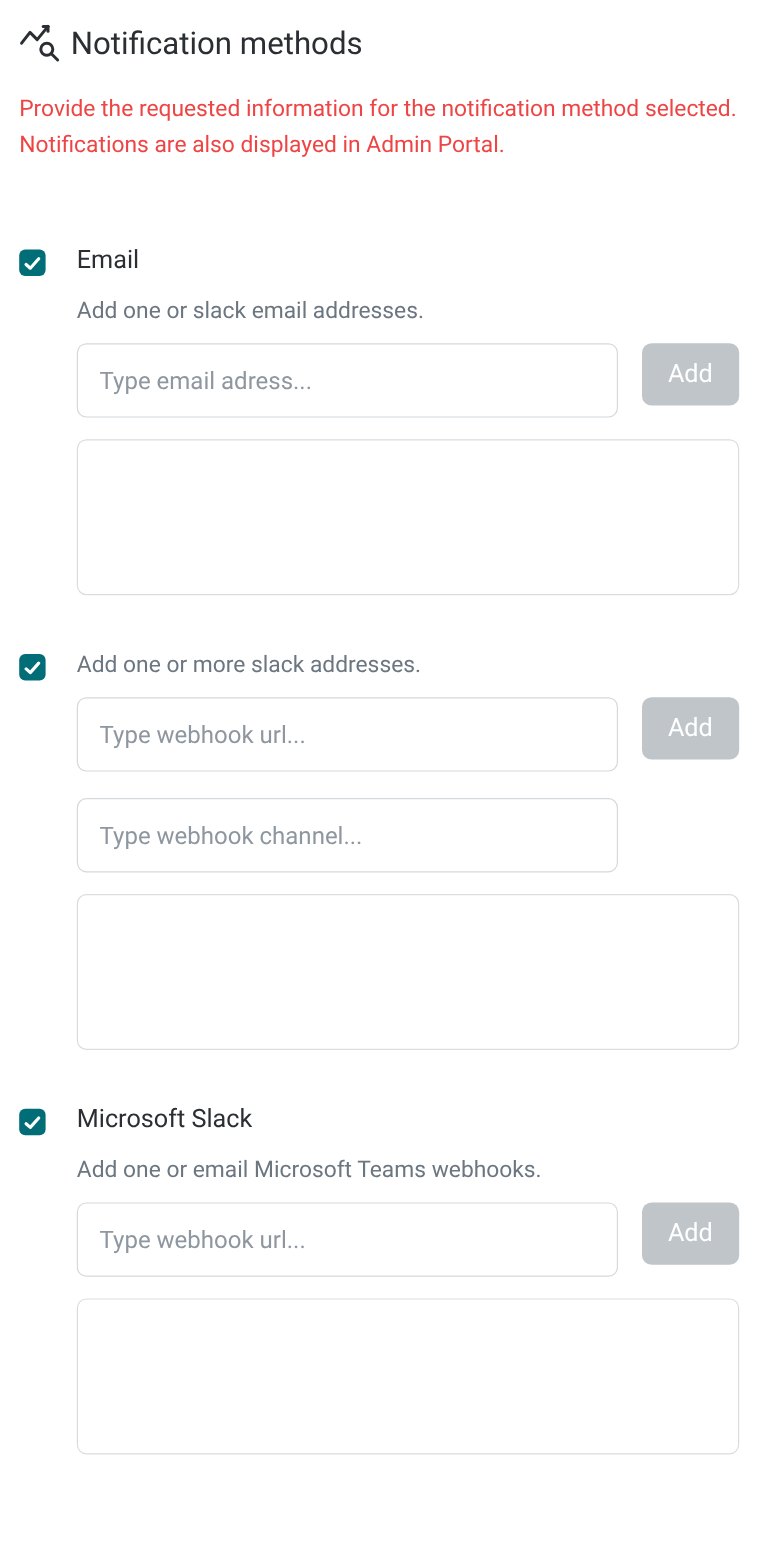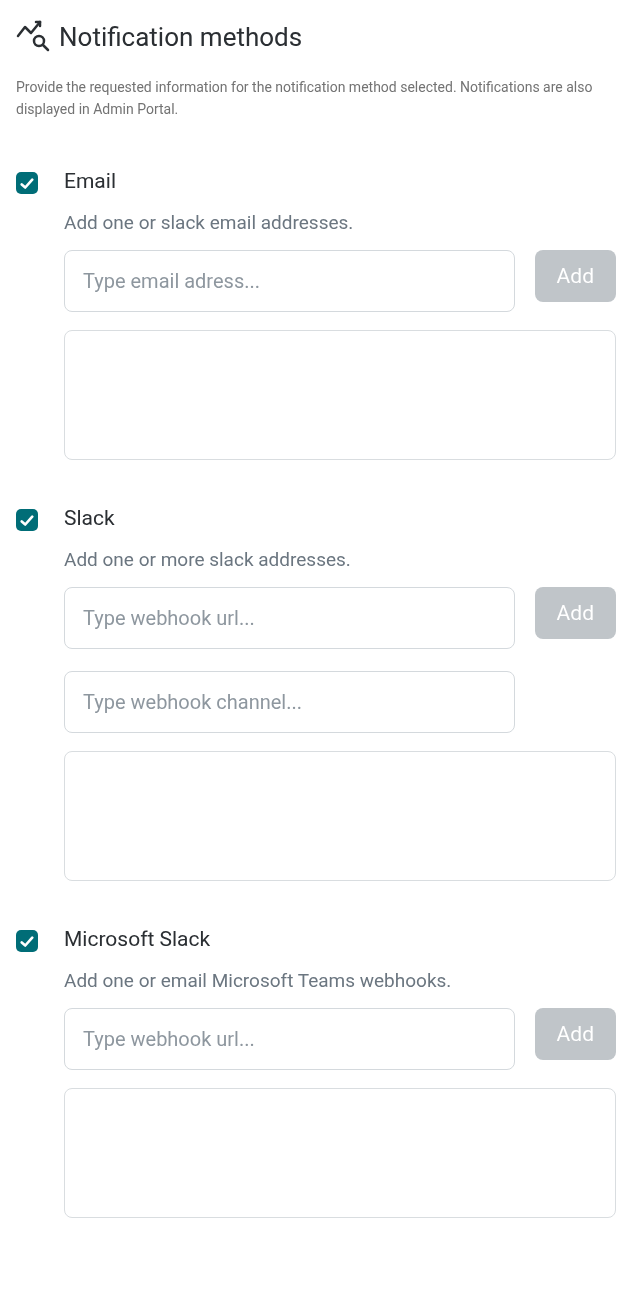--- a/index.html
+++ b/index.html
@@ -21,24 +21,24 @@
       height: 34px;
       color: #2b2f33;
       flex-shrink: 0;
     }
     .page-title {
       font-size: 26px;
       font-weight: 400;
       color: #2b2f33;
     }
     .description {
-      font-size: 14px;
-      color: #737373;
+      font-size: 19px;
+      color: #ef4444;
       line-height: 1.6;
-      margin-bottom: 48px;
+      margin-bottom: 68px;
     }
     .method-section {
       display: flex;
       gap: 26px;
       margin-bottom: 46px;
       align-items: flex-start;
     }
     .checkbox-wrap {
       flex-shrink: 0;
       padding-top: 3px;
@@ -165,21 +165,20 @@
   <div class="checkbox-wrap">
     <div class="checkbox">
       <span class="check-icon">
         <svg viewBox="0 0 16 16" fill="none" stroke="currentColor" stroke-width="3" stroke-linecap="round" stroke-linejoin="round">
           <polyline points="2,8.5 6,12 14,3"></polyline>
         </svg>
       </span>
     </div>
   </div>
   <div class="method-body">
-    <div class="method-label">Slack</div>
     <div class="method-sub">Add one or more slack addresses.</div>
     <div class="input-row">
       <div class="input-col">
         <input class="text-field" type="text" placeholder="Type webhook url..." style="">
         <input class="text-field" type="text" placeholder="Type webhook channel..." style="">
       </div>
       <button class="add-btn">Add</button>
     </div>
     <div class="list-box"></div>
   </div>

